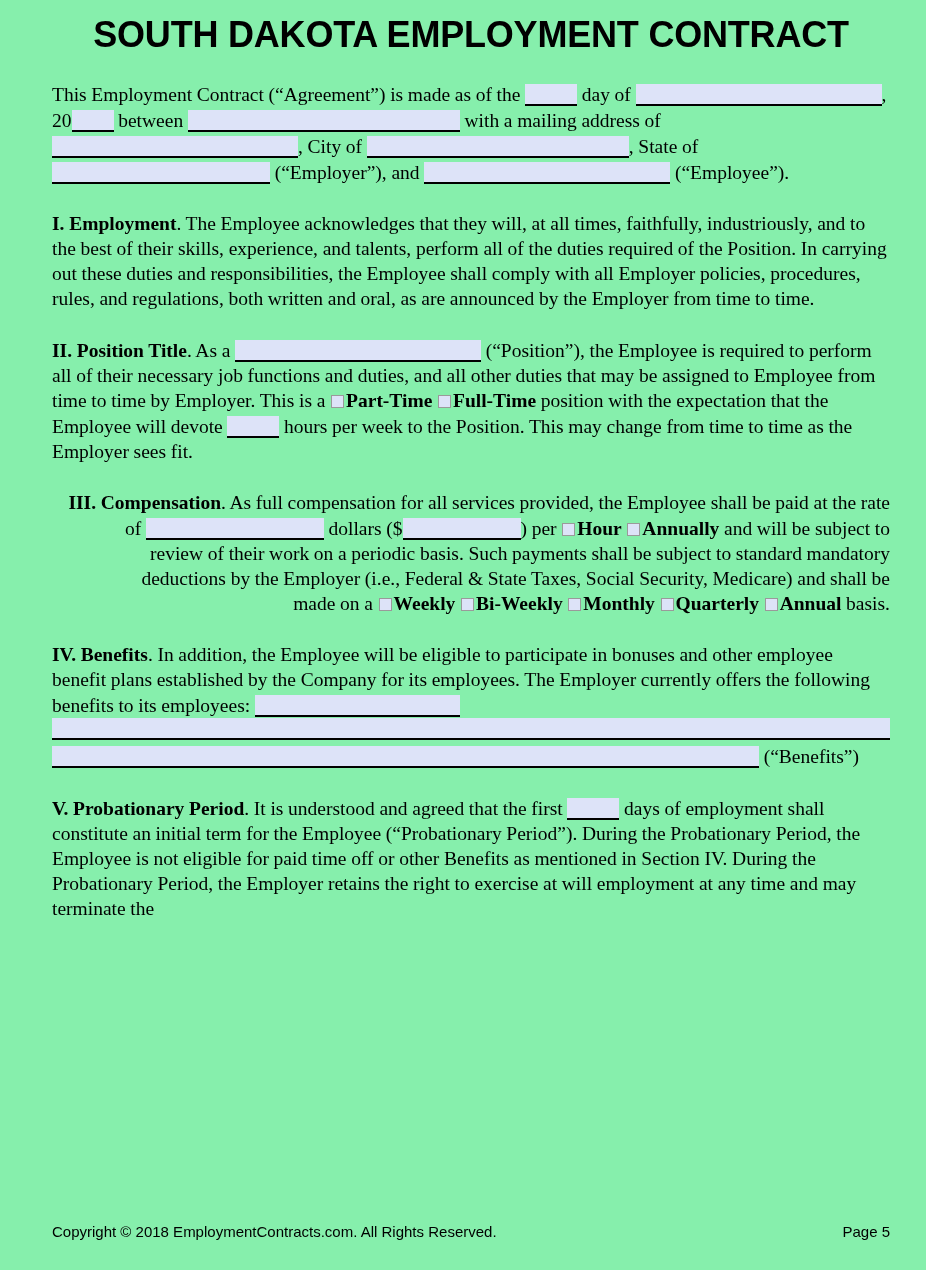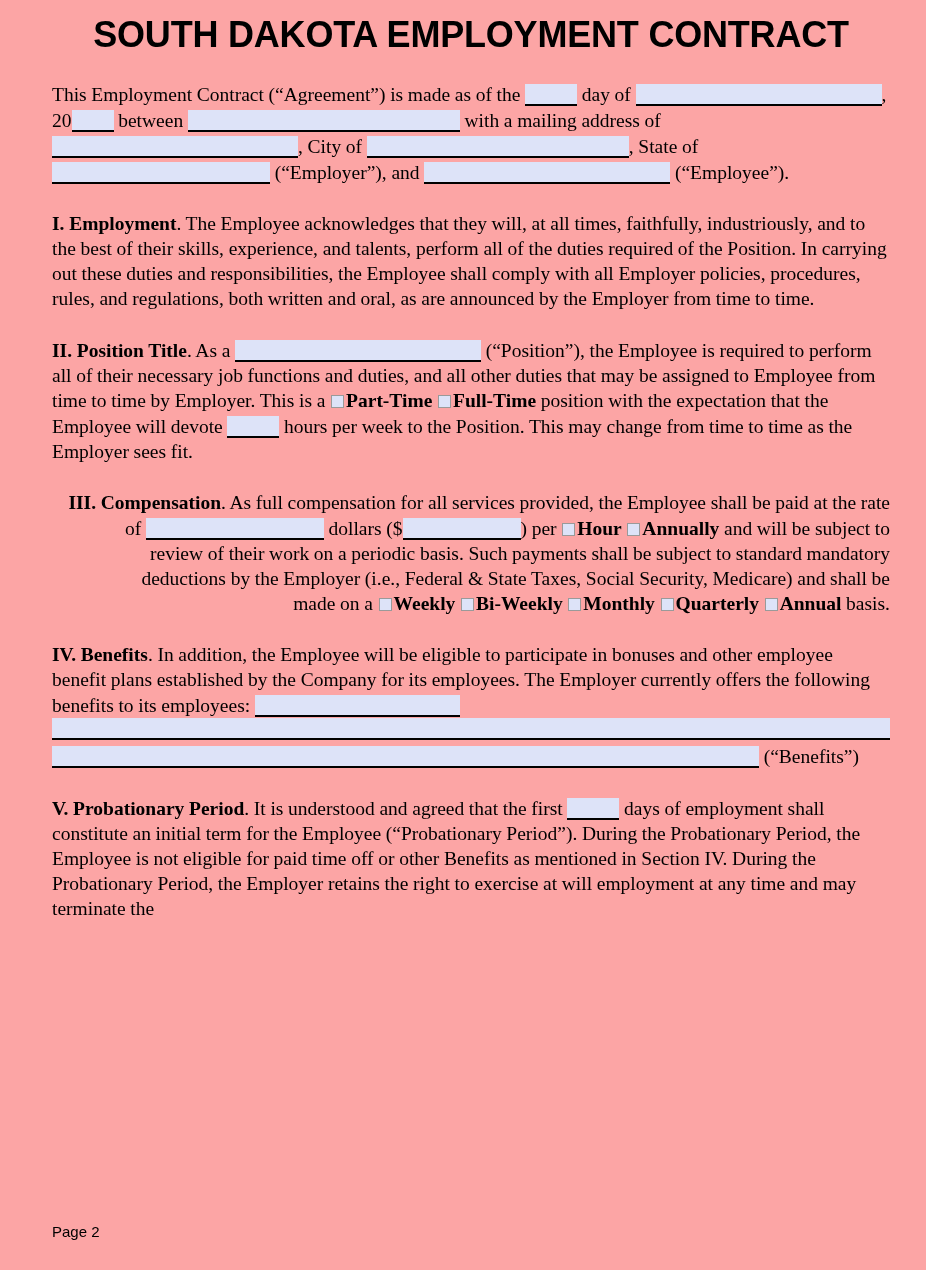--- a/index.html
+++ b/index.html
@@ -11,21 +11,21 @@
   body {
     font-family: "Liberation Sans", sans-serif;
     color: #000000;
     -webkit-font-smoothing: antialiased;
   }
   .page {
     position: relative;
     width: 926px;
     height: 1270px;
     margin: 0 auto;
-    background: #fca5a5;
+    background: #86efac;
     overflow: hidden;
     box-sizing: border-box;
   }
   .content {
     position: absolute;
     left: 52px;
     top: 0;
     width: 838px;
   }
 
@@ -129,15 +129,16 @@
 
     <p class="para gap-lg hanging"><b>III. Compensation</b><span>. As full compensation for all services provided, the Employee shall be paid at the rate of </span><span class="blank w-l"></span><span> dollars ($</span><span class="blank w-m"></span><span>) per </span><span class="cb"></span><b>Hour</b> <span class="cb"></span><b>Annually</b><span> and will be subject to review of their work on a periodic basis. Such payments shall be subject to standard mandatory deductions by the Employer (i.e., Federal &amp; State Taxes, Social Security, Medicare) and shall be made on a </span><span class="nowrap"><span class="cb"></span><b>Weekly</b></span> <span class="nowrap"><span class="cb"></span><b>Bi-Weekly</b></span> <span class="nowrap"><span class="cb"></span><b>Monthly</b></span> <span class="nowrap"><span class="cb"></span><b>Quarterly</b></span> <span class="nowrap"><span class="cb"></span><b>Annual</b></span><span> basis.</span></p>
 
     <p class="para gap-lg"><b>IV. Benefits</b><span>. In addition, the Employee will be eligible to participate in bonuses and other employee benefit plans established by the Company for its employees. The Employer currently offers the following benefits to its employees: </span><span class="blank w-ben1"></span><span class="blank w-full"></span><span class="blank w-ben3"></span><span> (“Benefits”)</span></p>
 
     <p class="para gap-lg"><b>V. Probationary Period</b><span>. It is understood and agreed that the first </span><span class="blank w-xs"></span><span> days of employment shall constitute an initial term for the Employee (“Probationary Period”). During the Probationary Period, the Employee is not eligible for paid time off or other Benefits as mentioned in Section IV. During the Probationary Period, the Employer retains the right to exercise at will employment at any time and may terminate the</span></p>
 
   </div>
 
   <div class="footer">
-    <span>Page 2</span>
+    <span>Copyright © 2018 EmploymentContracts.com. All Rights Reserved.</span>
+    <span>Page 5</span>
   </div>
 </div>
 
 </body></html>

